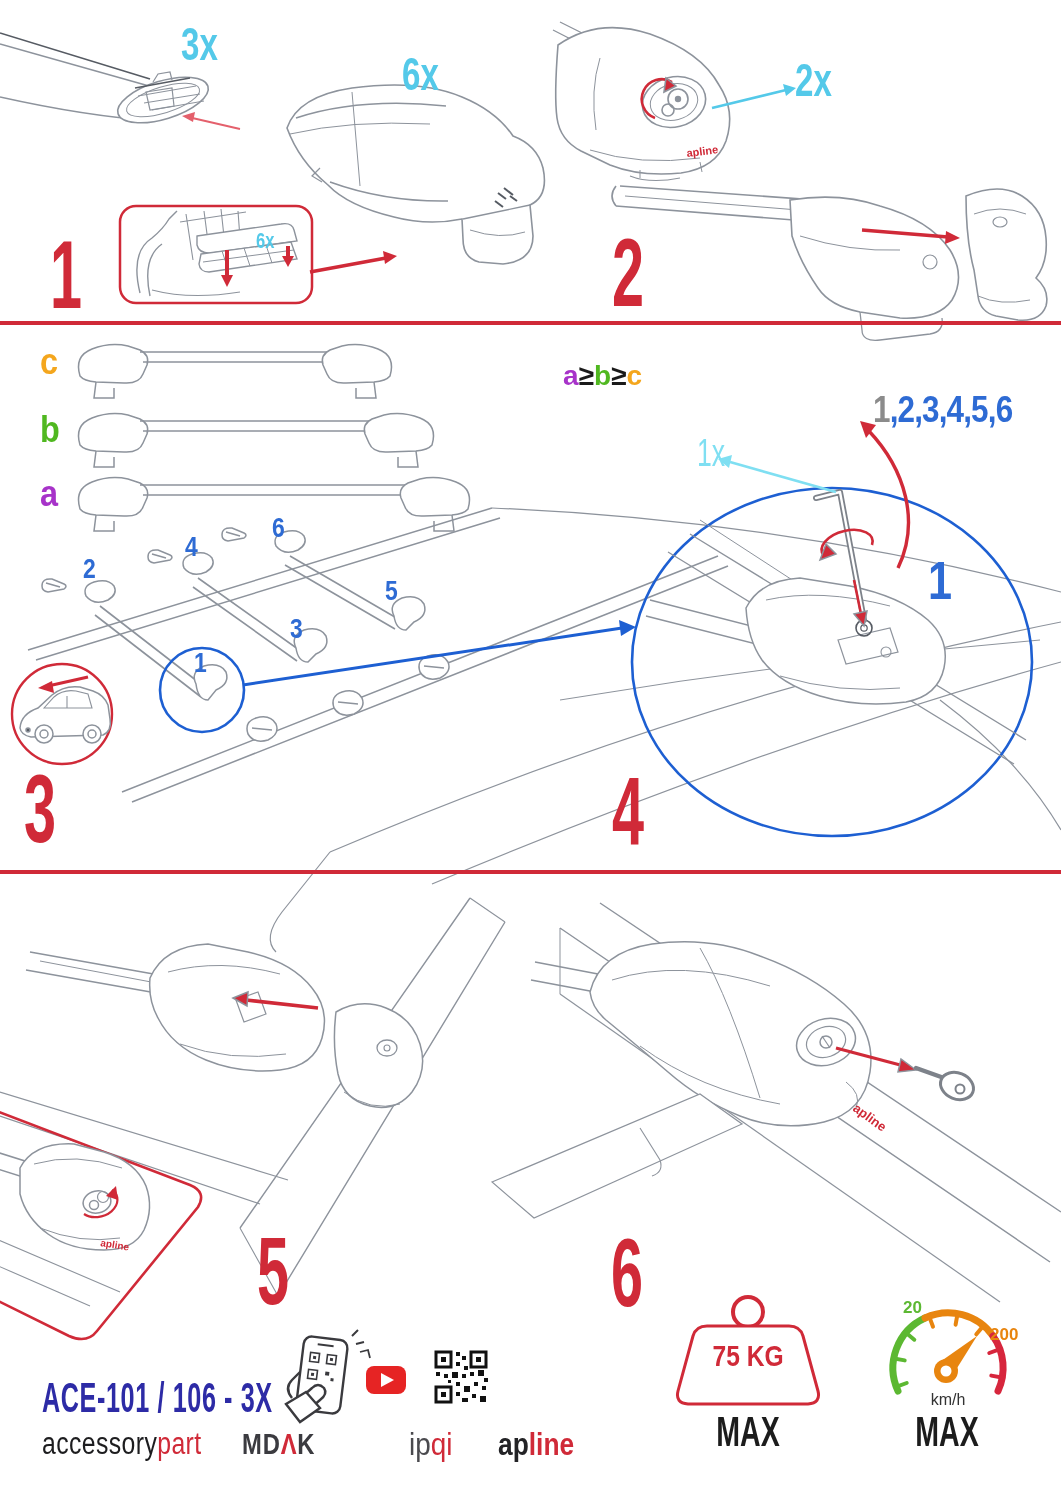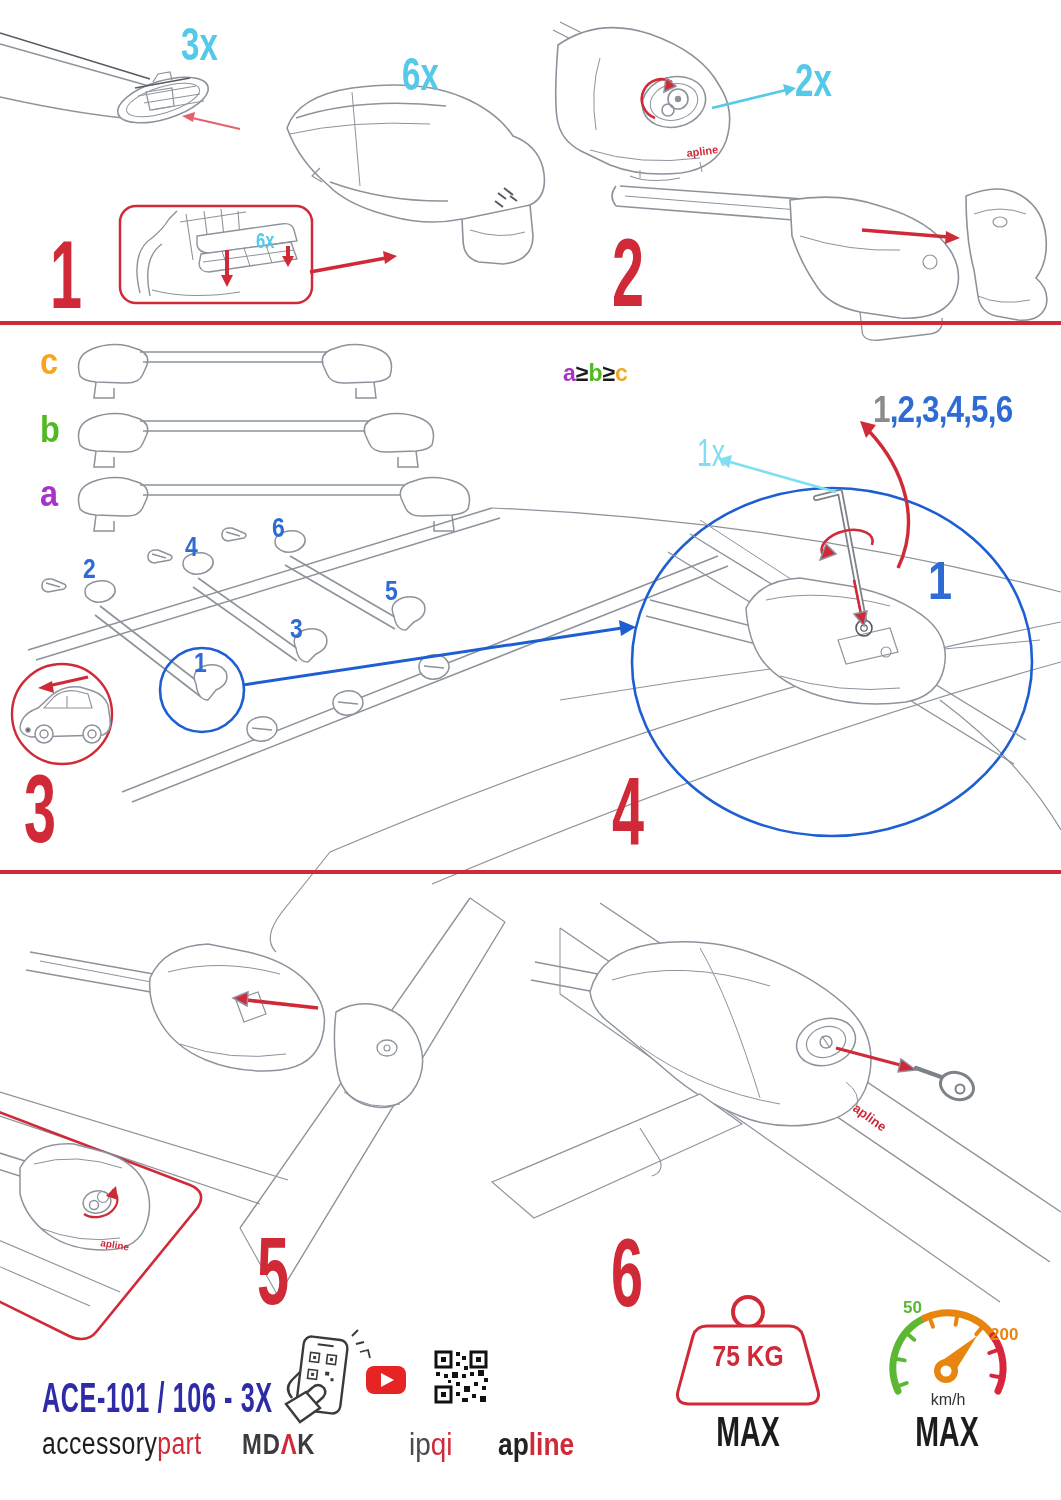--- a/index.html
+++ b/index.html
@@ -9,21 +9,21 @@
   .divider{position:absolute;left:0;width:1061px;height:4px;background:var(--red);}
   .stepnum{font-size:96px;font-weight:700;color:var(--red);line-height:.78;
            transform:scaleX(.60);transform-origin:left top;letter-spacing:-3px;}
   .qty{font-size:46px;font-weight:600;color:var(--cyan);line-height:.9;
        transform:scaleX(.72);transform-origin:left top;}
   .qty-sm{font-size:22px;font-weight:600;color:var(--cyan);line-height:.9;
        transform:scaleX(.75);transform-origin:left top;}
   .qty-light{font-size:38px;font-weight:500;color:var(--cyanlight);line-height:.9;
        transform:scaleX(.70);transform-origin:left top;}
   .barletter{font-size:36px;font-weight:700;line-height:.9;transform:scaleX(.9);transform-origin:left top;}
-  .formula{font-size:23px;font-weight:700;line-height:1;letter-spacing:0px;}
+  .formula{font-size:28px;font-weight:700;line-height:1;letter-spacing:0px;}
   .roofnum{font-size:27px;font-weight:700;color:var(--blue);line-height:1;transform:scaleX(.85);transform-origin:left top;}
   .seq{font-size:37px;font-weight:700;line-height:1;letter-spacing:-1px;
        transform:scaleX(.85);transform-origin:left top;white-space:nowrap;}
   .callout1{font-size:54px;font-weight:700;color:var(--blue);line-height:.9;transform:scaleX(.8);transform-origin:left top;}
   .code{font-size:42px;font-weight:700;color:var(--navy);line-height:1;white-space:nowrap;
         transform:scaleX(.60);transform-origin:left top;letter-spacing:1px;}
   .brandline{font-size:31px;line-height:1;white-space:nowrap;transform:scaleX(.80);transform-origin:left top;
         color:#1d1d1f;font-weight:500;letter-spacing:.5px;}
   .mdak{font-size:29px;font-weight:700;line-height:1;color:#3b3b40;transform:scaleX(.82);transform-origin:left top;letter-spacing:1px;}
   .ipqi{font-size:31px;font-weight:400;line-height:1;color:#4a4a4e;transform:scaleX(.9);transform-origin:left top;}
@@ -433,18 +433,18 @@
   <div class="abs callout1" style="left:928px;top:556px">1</div>
 
   <div class="abs code" style="left:42px;top:1377px">ACE-101 / 106 - 3X</div>
   <div class="abs brandline" style="left:42px;top:1428px"><span>accessory</span><span class="red">part</span></div>
   <div class="abs mdak" style="left:242px;top:1430px"><span>MD</span><span class="red">Λ</span><span>K</span></div>
   <div class="abs ipqi" style="left:409px;top:1429px"><span>ip</span><span class="red">qi</span></div>
   <div class="abs apline" style="left:498px;top:1429px"><span>ap</span><span class="red">line</span></div>
 
   <div class="abs kgval" style="left:703px;top:1341px">75 KG</div>
   <div class="abs maxlbl" style="left:700px;top:1411px">MAX</div>
-  <div class="abs tickgreen" style="left:903px;top:1299px">50</div>
+  <div class="abs tickgreen" style="left:903px;top:1299px">20</div>
   <div class="abs tickorange" style="left:990px;top:1326px">200</div>
   <div class="abs kmh" style="left:913px;top:1392px">km/h</div>
   <div class="abs maxlbl" style="left:899px;top:1411px">MAX</div>
 
 </div>
 
 </body></html>

